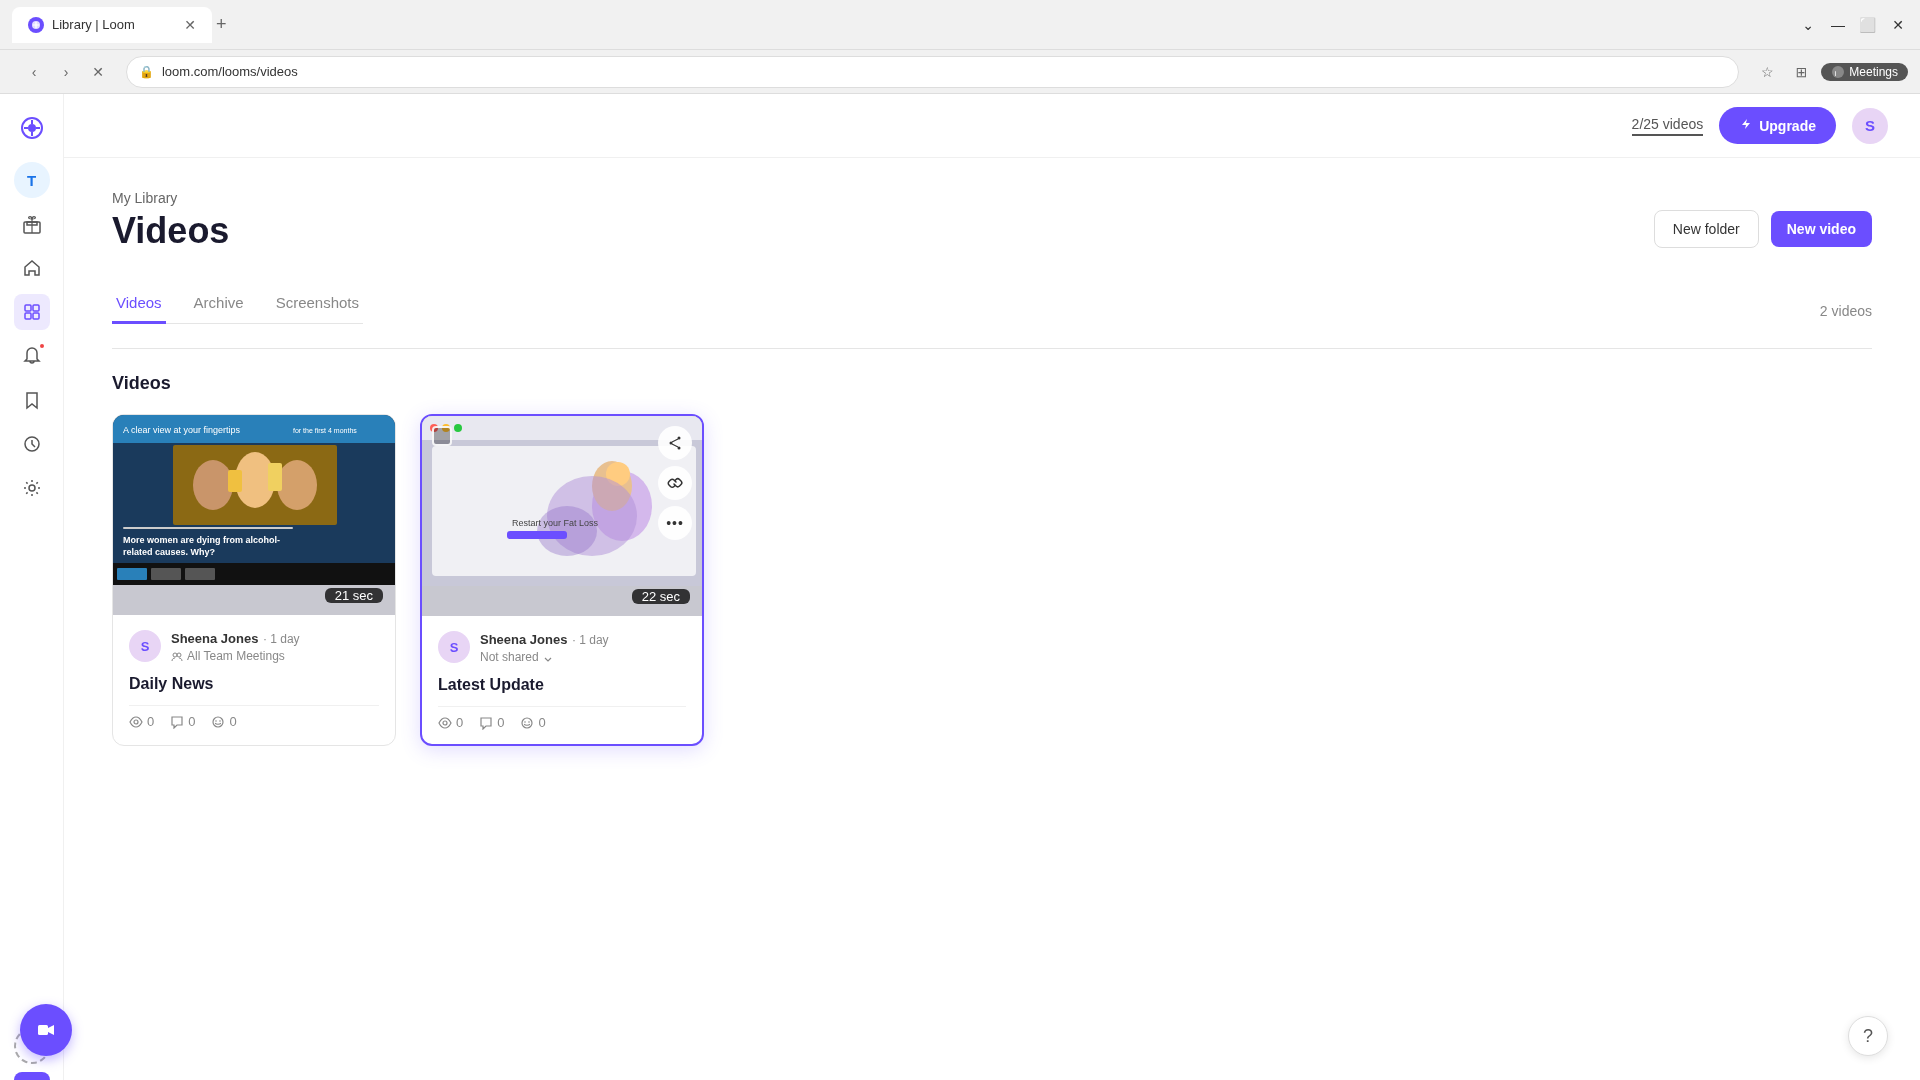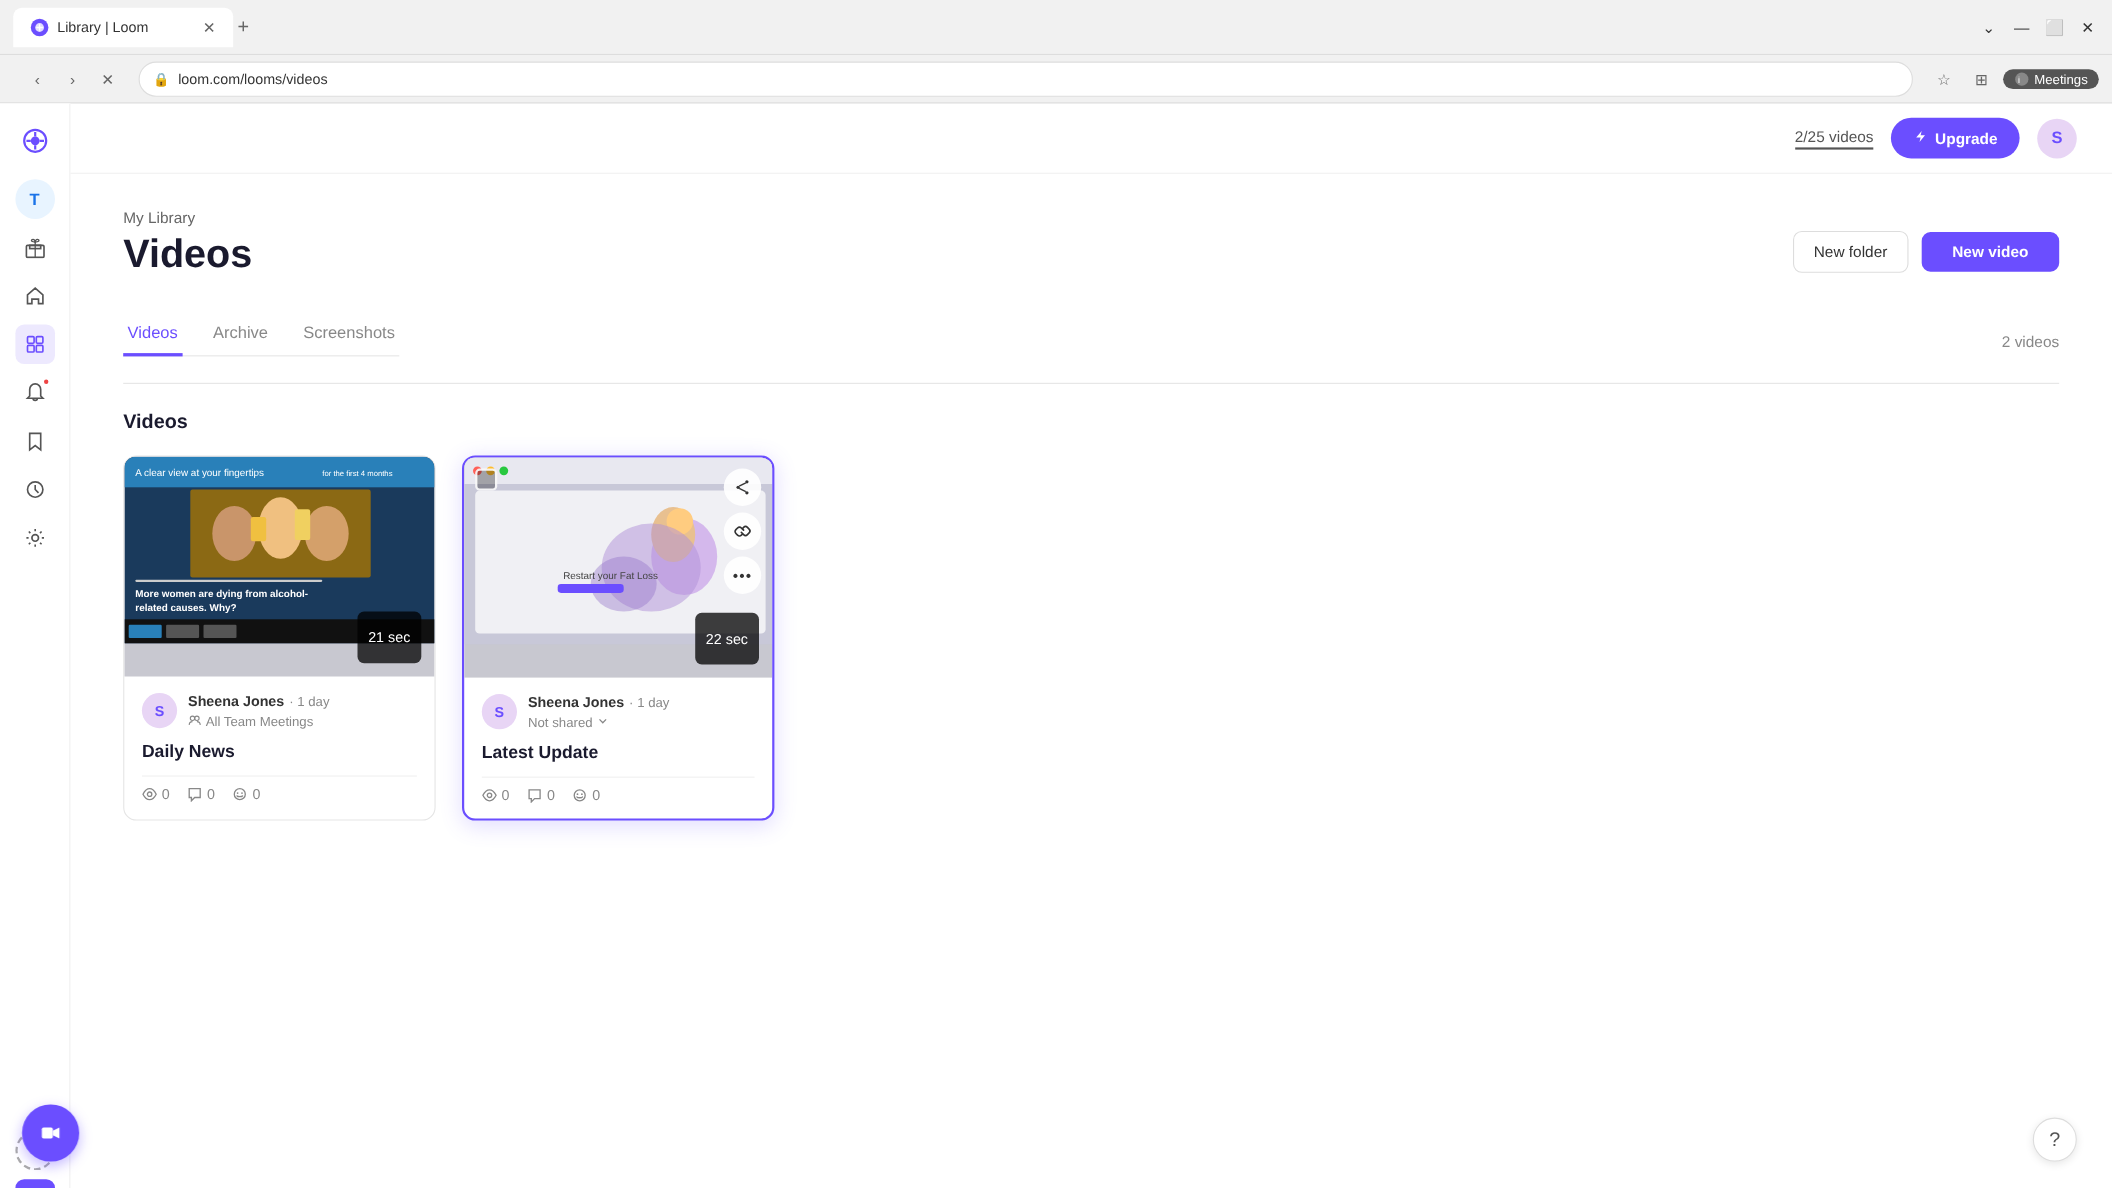--- a/index.html
+++ b/index.html
@@ -45,45 +45,45 @@
     .upgrade-btn { background: #6B4EFF; color: #fff; border: none; border-radius: 20px; padding: 10px 20px; font-size: 14px; font-weight: 600; cursor: pointer; display: flex; align-items: center; gap: 6px; }
     .user-avatar { width: 36px; height: 36px; border-radius: 50%; background: #e8d5f5; color: #6B4EFF; display: flex; align-items: center; justify-content: center; font-size: 15px; font-weight: 700; }
 
     
     .page-content { padding: 32px 48px; flex: 1; }
     .breadcrumb { font-size: 14px; color: #666; margin-bottom: 4px; }
     .page-header { display: flex; align-items: flex-start; margin-bottom: 32px; }
     .page-title { font-size: 36px; font-weight: 700; color: #1a1a2e; }
     .page-actions { margin-left: auto; display: flex; align-items: center; gap: 12px; }
     .new-folder-btn { background: #fff; border: 1px solid #ddd; border-radius: 8px; padding: 10px 18px; font-size: 14px; font-weight: 500; color: #333; cursor: pointer; }
-    .new-video-btn { background: #6B4EFF; color: #fff; border: none; border-radius: 8px; padding: 10px 28px; font-size: 14px; font-weight: 600; cursor: pointer; }
+    .new-video-btn { background: #6B4EFF; color: #fff; border: none; border-radius: 8px; padding: 10px 16px; font-size: 14px; font-weight: 600; cursor: pointer; }
 
     
     .tabs { display: flex; gap: 24px; border-bottom: 1px solid #e5e5e5; margin-bottom: 24px; }
     .tab { padding: 10px 4px; font-size: 15px; color: #888; cursor: pointer; border-bottom: 2px solid transparent; margin-bottom: -1px; }
     .tab.active { color: #6B4EFF; border-bottom: 3px solid #6B4EFF; font-weight: 500; }
     .tab-count { font-size: 14px; color: #888; margin-left: auto; align-self: flex-end; padding-bottom: 12px; }
 
     
     .section-title { font-size: 18px; font-weight: 600; color: #1a1a2e; margin-bottom: 20px; }
     .videos-grid { display: flex; gap: 24px; flex-wrap: wrap; }
 
     
     .video-card { width: 284px; background: #fff; border-radius: 12px; border: 1px solid #e5e5e5; overflow: hidden; cursor: pointer; transition: box-shadow 0.2s; position: relative; }
     .video-card.hovered { border: 2px solid #6B4EFF; box-shadow: 0 4px 20px rgba(107,78,255,0.2); }
     .video-thumbnail { width: 100%; height: 200px; background: #c8c8d0; position: relative; overflow: hidden; }
-    .duration-badge { position: absolute; bottom: 12px; right: 12px; background: rgba(0,0,0,0.75); color: #fff; border-radius: 6px; padding: 16px 10px; font-size: 13px; font-weight: 500; }
+    .duration-badge { position: absolute; bottom: 12px; right: 12px; background: rgba(0,0,0,0.75); color: #fff; border-radius: 6px; padding: 0 10px; font-size: 13px; font-weight: 500; }
     .hover-actions { position: absolute; top: 10px; right: 10px; display: flex; flex-direction: column; gap: 6px; }
     .hover-action-btn { width: 34px; height: 34px; border-radius: 50%; background: rgba(255,255,255,0.9); border: none; display: flex; align-items: center; justify-content: center; cursor: pointer; font-size: 16px; }
     .hover-checkbox { position: absolute; top: 10px; left: 10px; width: 20px; height: 20px; border: 2px solid rgba(255,255,255,0.9); border-radius: 4px; background: rgba(0,0,0,0.3); }
     .video-info { padding: 14px 16px; }
     .video-user-row { display: flex; align-items: center; gap: 10px; margin-bottom: 12px; }
     .video-avatar { width: 32px; height: 32px; border-radius: 50%; background: #e8d5f5; color: #6B4EFF; display: flex; align-items: center; justify-content: center; font-size: 13px; font-weight: 700; flex-shrink: 0; }
     .video-meta { flex: 1; }
-    .video-location { font-size: 12px; color: #888; display: flex; align-items: flex-start; gap: 4px; margin-top: 2px; }
+    .video-location { font-size: 12px; color: #888; display: flex; align-items: flex-end; gap: 4px; margin-top: 2px; }
     .video-title { font-size: 16px; font-weight: 600; color: #1a1a2e; margin-bottom: 12px; }
     .video-stats { display: flex; gap: 16px; padding-top: 8px; border-top: 1px solid #f0f0f0; }
     .stat { display: flex; align-items: center; gap: 4px; font-size: 13px; color: #888; }
 
     
     .help-btn { position: fixed; bottom: 24px; right: 32px; width: 40px; height: 40px; border-radius: 50%; background: #fff; border: 1px solid #ddd; display: flex; align-items: center; justify-content: center; font-size: 18px; color: #555; cursor: pointer; box-shadow: 0 2px 8px rgba(0,0,0,0.1); }
 
     
     .record-btn { position: fixed; bottom: 24px; left: 20px; width: 52px; height: 52px; border-radius: 50%; background: #6B4EFF; border: none; display: flex; align-items: center; justify-content: center; cursor: pointer; box-shadow: 0 4px 12px rgba(107,78,255,0.4); }
 

